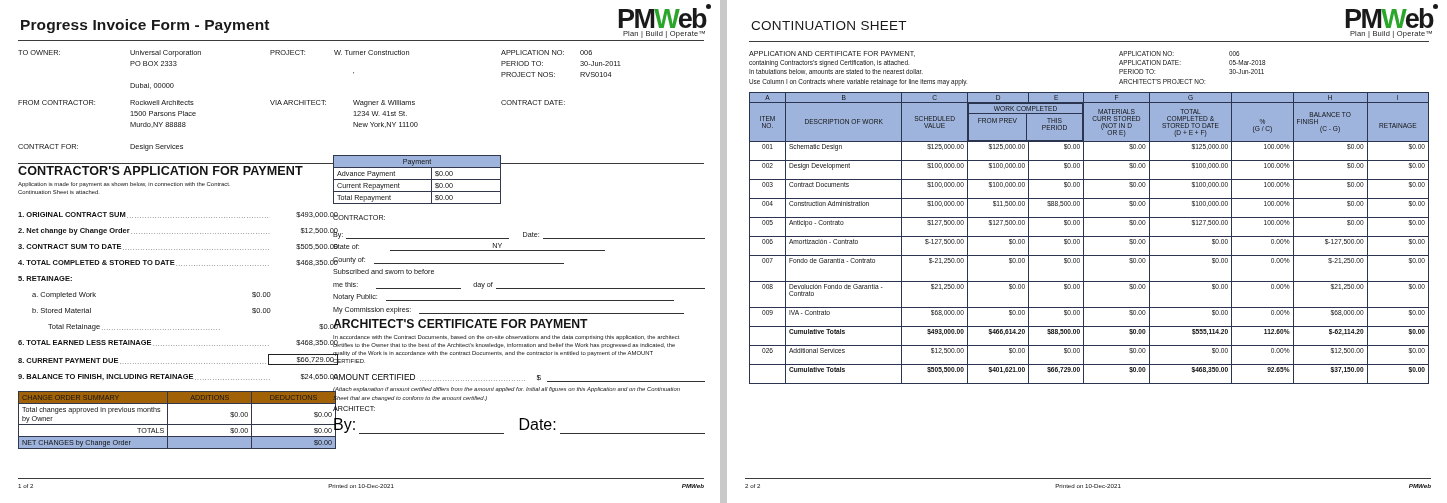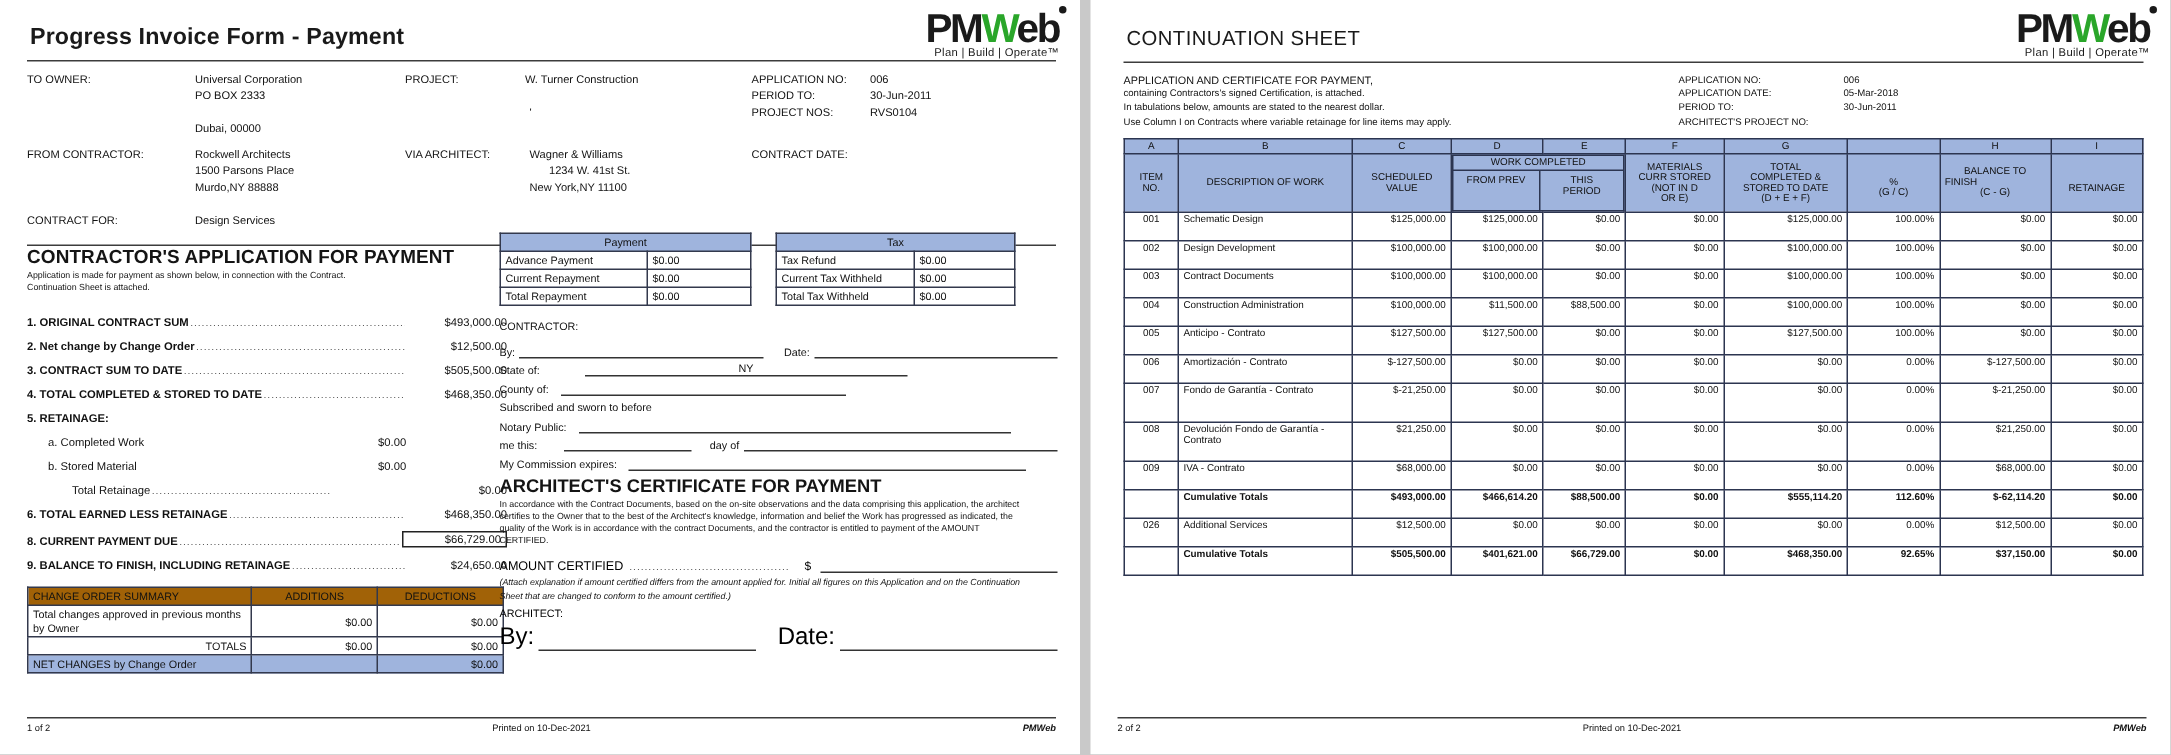--- a/index.html
+++ b/index.html
@@ -125,38 +125,38 @@
     <div class="doc-title">Progress Invoice Form - Payment</div>
     <div class="rule"></div>
 
     <div class="hdr">
       <div class="lbl" style="left:0;top:3px;">TO OWNER:</div>
       <div class="val" style="left:112px;top:3px;">Universal Corporation</div>
       <div class="val" style="left:112px;top:14px;">PO BOX 2333</div>
       <div class="val" style="left:112px;top:36px;">Dubai, 00000</div>
 
       <div class="lbl" style="left:252px;top:3px;">PROJECT:</div>
-      <div class="val" style="left:332px;top:3px;">W. Turner Construction</div>
+      <div class="val" style="left:316px;top:3px;">W. Turner Construction</div>
       <div class="val" style="left:335px;top:25px;">'</div>
 
       <div class="lbl" style="left:483px;top:3px;">APPLICATION NO:</div>
       <div class="val" style="left:562px;top:3px;">006</div>
       <div class="lbl" style="left:483px;top:14px;">PERIOD TO:</div>
       <div class="val" style="left:562px;top:14px;">30-Jun-2011</div>
       <div class="lbl" style="left:483px;top:25px;">PROJECT NOS:</div>
       <div class="val" style="left:562px;top:25px;">RVS0104</div>
 
       <div class="lbl" style="left:0;top:53px;">FROM CONTRACTOR:</div>
       <div class="val" style="left:112px;top:53px;">Rockwell Architects</div>
       <div class="val" style="left:112px;top:64px;">1500 Parsons Place</div>
       <div class="val" style="left:112px;top:75px;">Murdo,NY 88888</div>
 
       <div class="lbl" style="left:252px;top:53px;">VIA ARCHITECT:</div>
       <div class="val" style="left:335px;top:53px;">Wagner &amp; Williams</div>
-      <div class="val" style="left:348px;top:64px;">1234 W. 41st St.</div>
+      <div class="val" style="left:335px;top:64px;">1234 W. 41st St.</div>
       <div class="val" style="left:335px;top:75px;">New York,NY 11100</div>
 
       <div class="lbl" style="left:483px;top:53px;">CONTRACT DATE:</div>
 
       <div class="lbl" style="left:0;top:97px;">CONTRACT FOR:</div>
       <div class="val" style="left:112px;top:97px;">Design Services</div>
     </div>
 
     <div class="rule"></div>
 
@@ -266,39 +266,20 @@
             <td>Current Repayment</td>
             <td>$0.00</td>
           </tr>
           <tr>
             <td>Total Repayment</td>
             <td>$0.00</td>
           </tr>
         </tbody>
           </table>
 
-        <table class="grid taxbox">
-          <tbody>
-              <tr>
-            <td class="hd-blue" colspan="2">Tax</td>
-          </tr>
-          <tr>
-            <td style="width:92px;">Tax Refund</td>
-            <td>$0.00</td>
-          </tr>
-          <tr>
-            <td>Current Tax Withheld</td>
-            <td>$0.00</td>
-          </tr>
-          <tr>
-            <td>Total Tax Withheld</td>
-            <td>$0.00</td>
-          </tr>
-        </tbody>
-          </table>
       </div>
 
       <div class="contractor-block">
         <div style="height:13px;">CONTRACTOR:</div>
 
         <div class="cline">
           <span class="cl">By:</span>
           <span class="ul" style="max-width:196px;"></span>
           <span class="cl" style="margin-left:14px;">Date:</span>
           <span class="ul"></span>
@@ -310,28 +291,28 @@
           </span>
         </div>
         <div class="cline">
           <span class="cl">County of:</span>
           <span class="ul" style="max-width:190px;margin-left:8px;"></span>
         </div>
         <div class="cline">
           <span class="cl">Subscribed and sworn to before</span>
         </div>
         <div class="cline">
-          <span class="cl">Notary Public:</span>
-          <span class="ul" style="max-width:288px;margin-left:8px;"></span>
-        </div>
-        <div class="cline">
           <span class="cl">me this:</span>
           <span class="ul" style="flex:none;width:85px;margin-left:18px;"></span>
           <span class="cl" style="margin-left:12px;">day of</span>
           <span class="ul"></span>
+        </div>
+        <div class="cline">
+          <span class="cl">Notary Public:</span>
+          <span class="ul" style="max-width:288px;margin-left:8px;"></span>
         </div>
         <div class="cline">
           <span class="cl">My Commission expires:</span>
           <span class="ul" style="max-width:265px;margin-left:8px;"></span>
         </div>
       </div>
 
       <div class="arch-title">ARCHITECT'S CERTIFICATE FOR PAYMENT</div>
       <div class="arch-body" style="width:348px;">In accordance with the Contract Documents, based on the on-site observations and the data comprising this application, the architect certifies to the Owner that to the best of the Architect's knowledge, information and belief the Work has progressed as indicated, the quality of the Work is in accordance with the contract Documents, and the contractor is entitled to payment of the AMOUNT CERTIFIED.</div>
 

